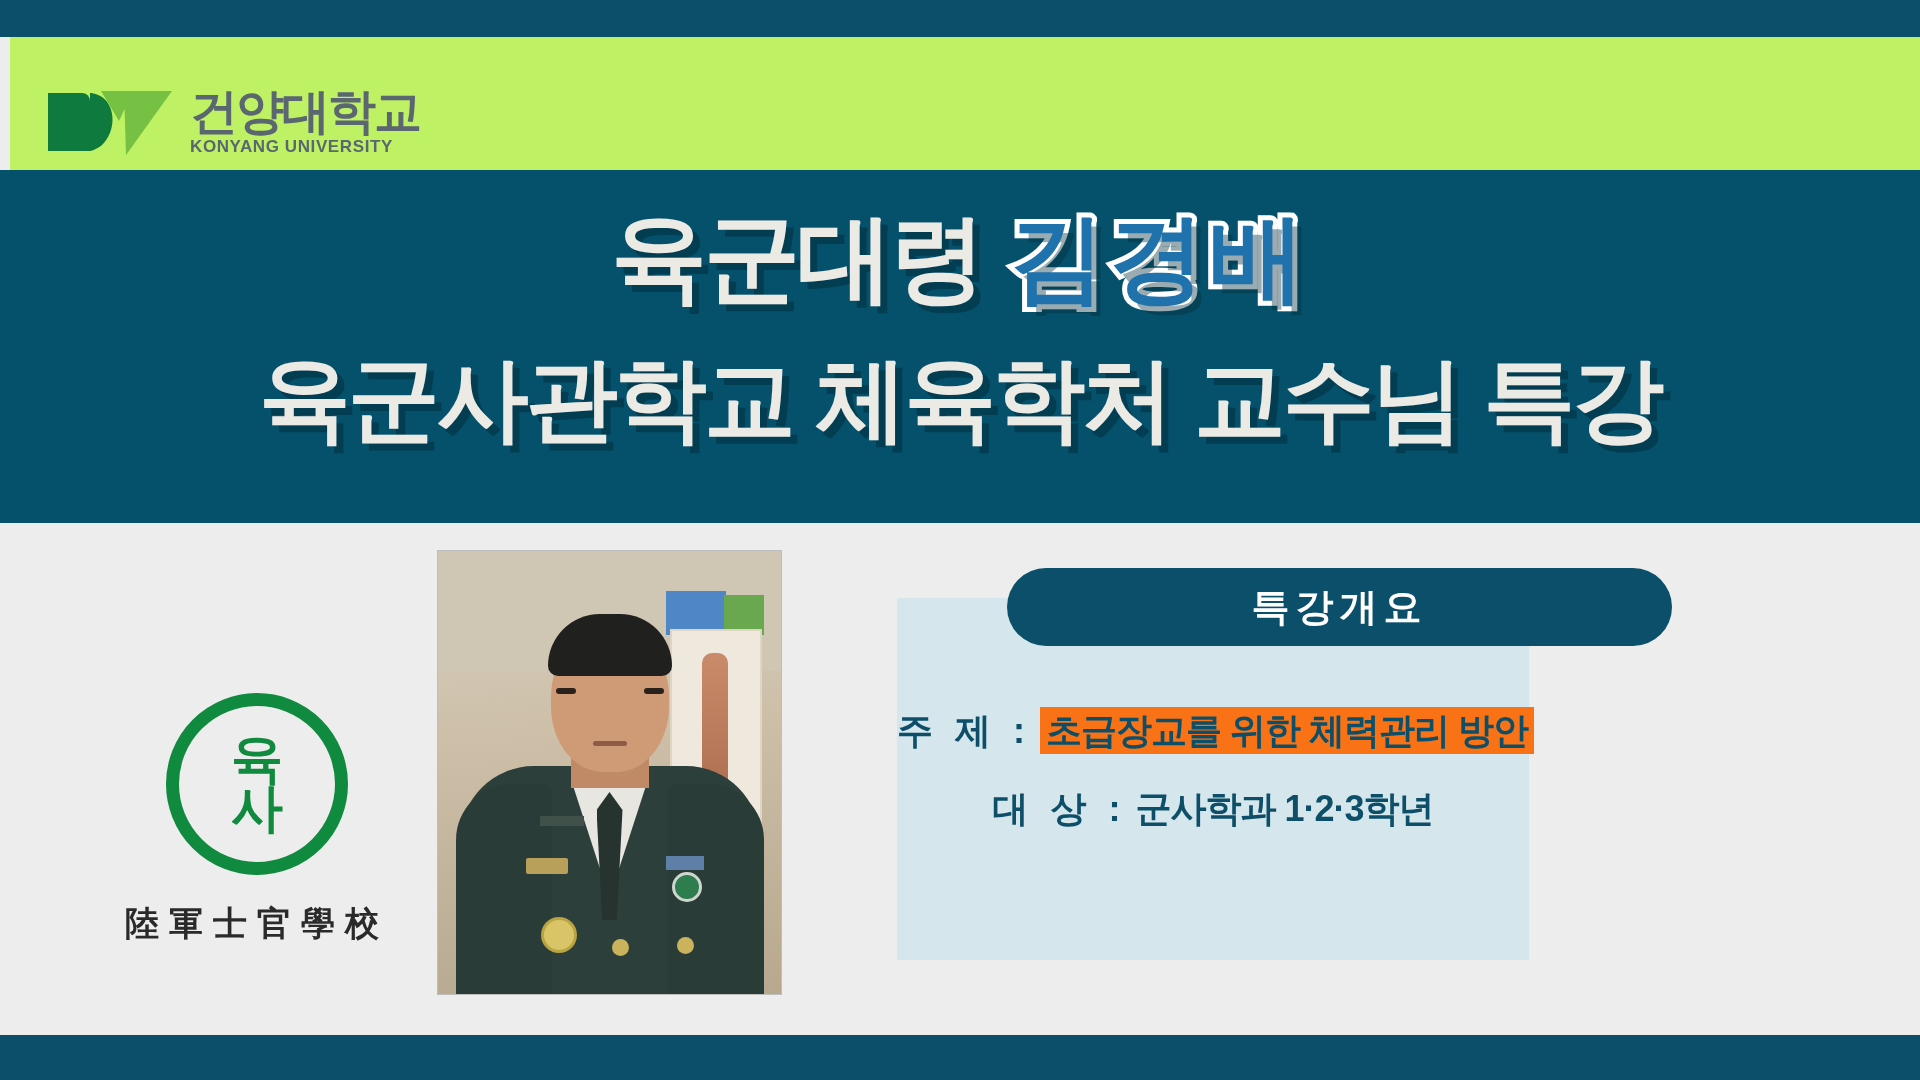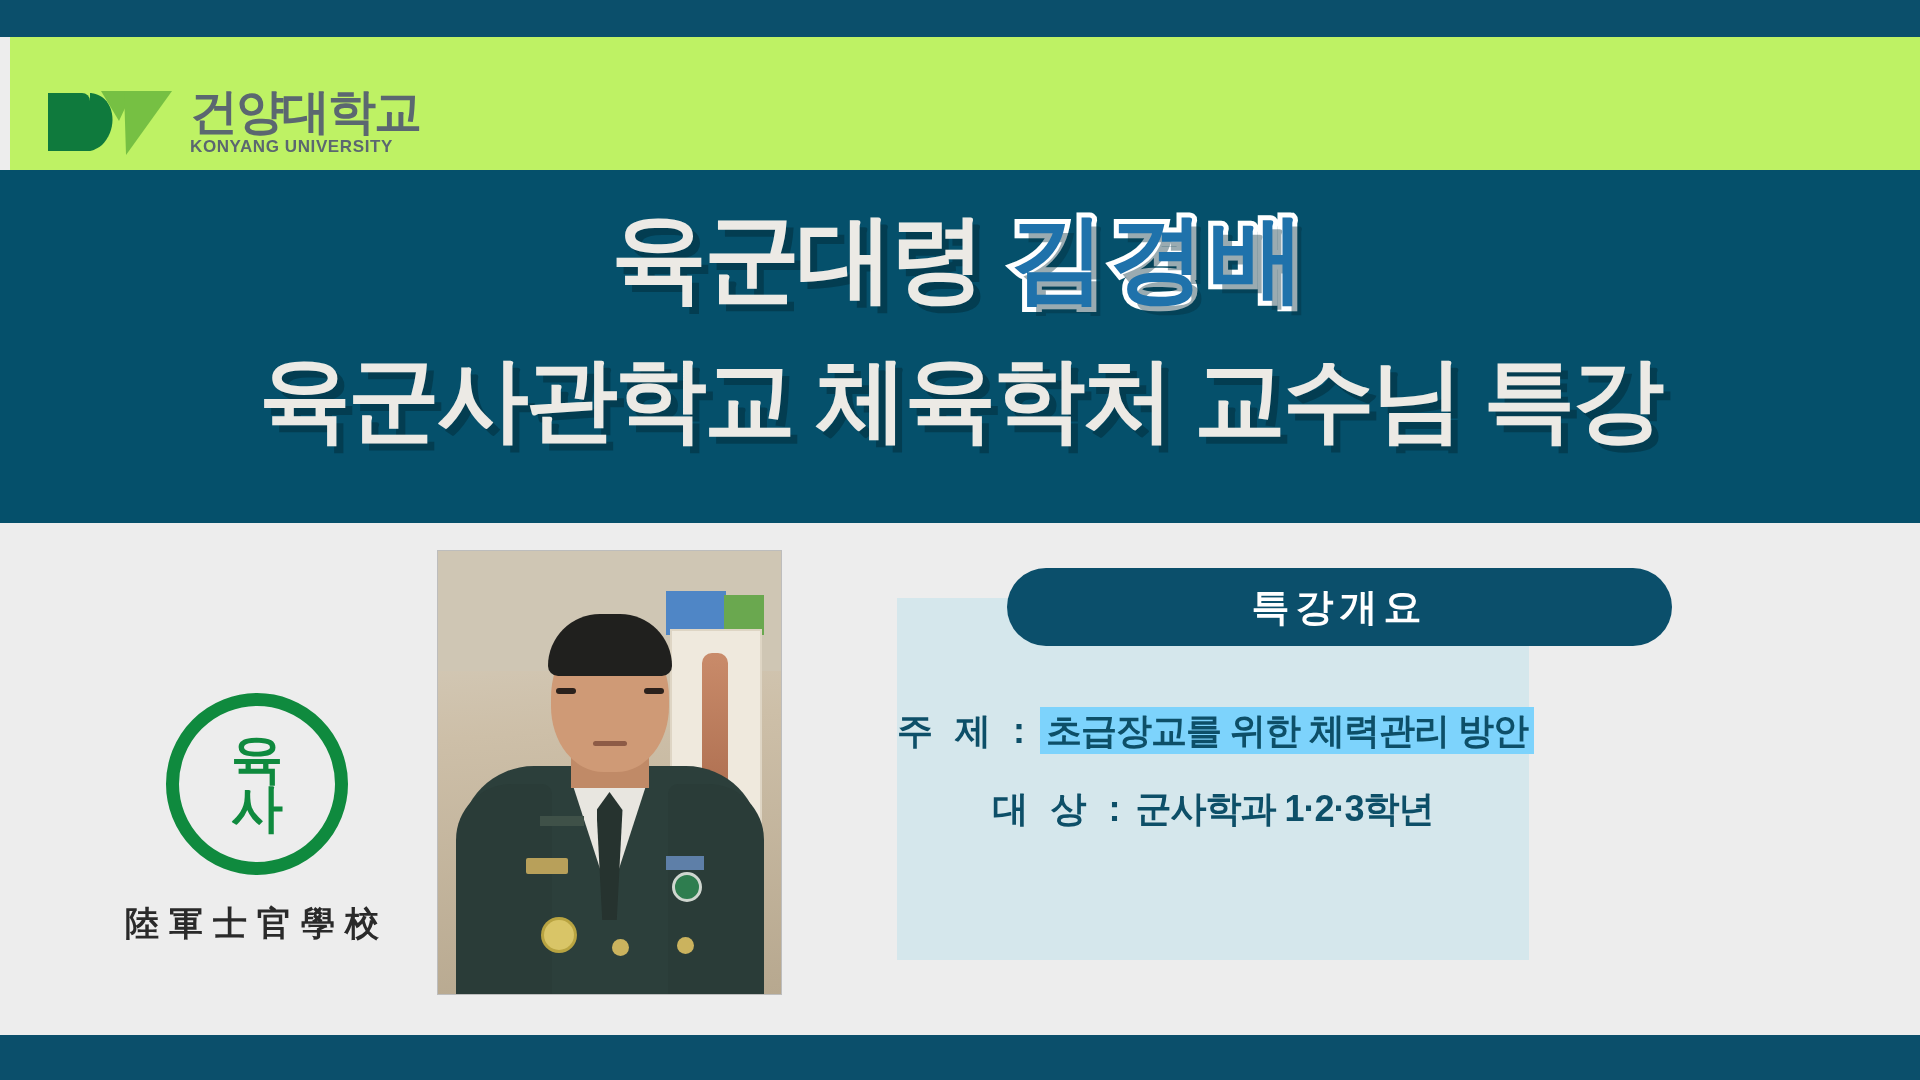--- a/index.html
+++ b/index.html
@@ -142,21 +142,21 @@
     display:flex; align-items:center; justify-content:center;
     color:#ffffff; font-size:38px; font-weight:bold; letter-spacing:6px;
   }
   .info-rows{ position:absolute; left:897px; top:190px; width:632px; text-align:center; }
   .info-row{
     font-size:36px; font-weight:bold; color:#0d4f68; letter-spacing:-1px;
     white-space:nowrap; line-height:1;
   }
   .row-subject{ margin-bottom:42px; }
   .row-label{ letter-spacing:6px;margin-top:31px; }
-  .hl-yellow{ background:#7dd3fc; padding:3px 6px; }
+  .hl-yellow{ background:#f97316; padding:3px 6px; }
   .info-foot{
     position:absolute; left:897px; top:330px; width:632px; text-align:center;
     font-size:25px; font-weight:bold; color:#0d4f68; letter-spacing:-0.5px; white-space:nowrap;
   }
   .foot-gap{ display:inline-block; width:34px; }
 
   
   .bottom-bar{ position:absolute; left:0; bottom:0; width:1920px; height:45px; background:#0b4f6b; }
 </style>
 </head>

